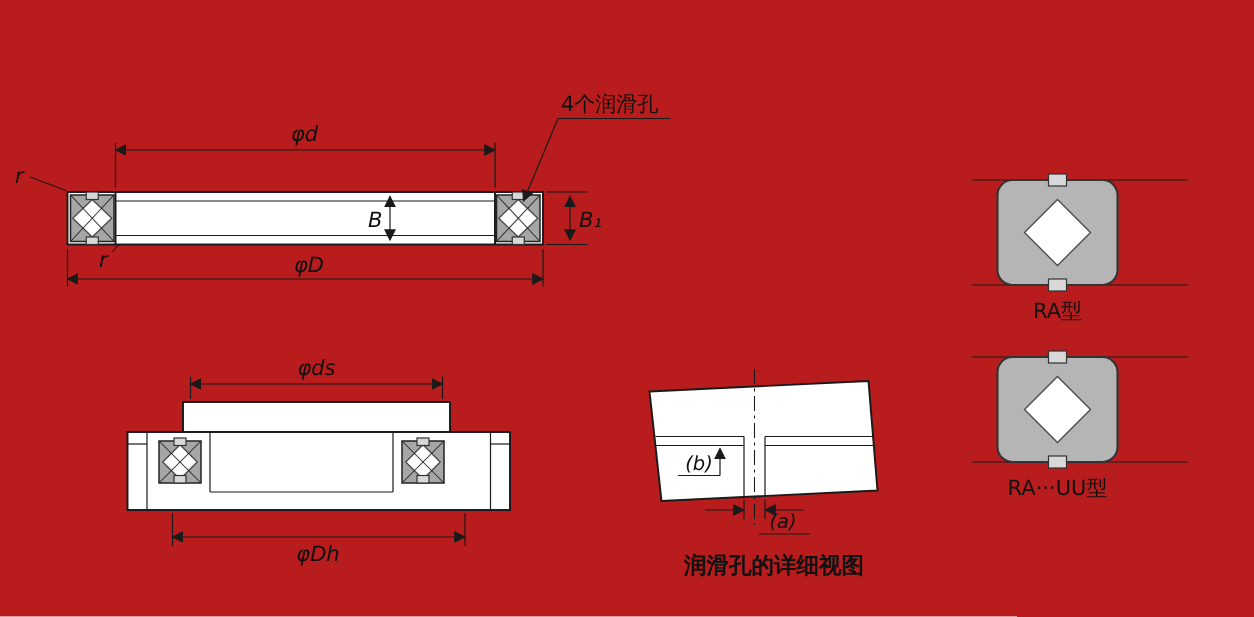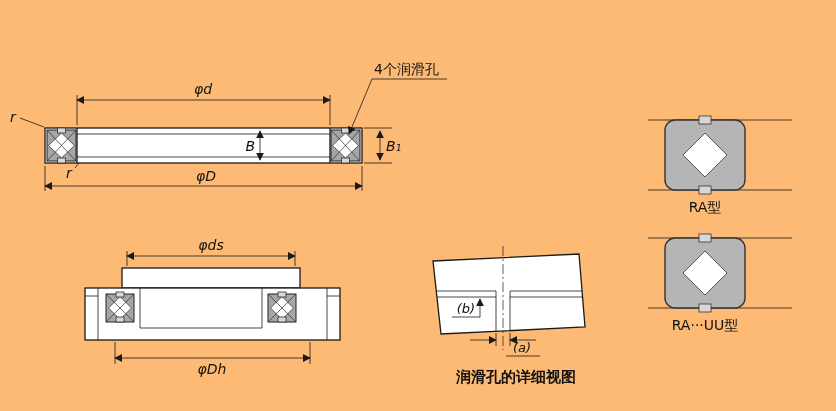--- a/index.html
+++ b/index.html
@@ -1,16 +1,16 @@
 <!DOCTYPE html>
 <html><head>
 <meta charset="utf-8">
 <style>
   html,body{margin:0;padding:0;background:#ffffff;}
-  .canvas{position:relative;width:836px;height:411px;background:#fdba74;overflow:hidden;
+  .canvas{position:relative;width:836px;height:411px;background:#b91c1c;overflow:hidden;
           font-family:"DejaVu Sans",sans-serif;}
   svg{display:block;}
   
   .main  {stroke:#1a1a1a;stroke-width:1.3;fill:none;}
   .mainf {stroke:#1a1a1a;stroke-width:1.3;fill:#ffffff;}
   .thin  {stroke:#1a1a1a;stroke-width:0.8;fill:none;}
   .center{stroke:#1a1a1a;stroke-width:0.7;stroke-dasharray:10 3 2 3;fill:none;}
   .dim2  {stroke:#1a1a1a;stroke-width:0.8;fill:none;marker-start:url(#arr);marker-end:url(#arr);}
   .dim1  {stroke:#1a1a1a;stroke-width:0.8;fill:none;marker-end:url(#arr);}
   .xline {stroke:#2a2a2a;stroke-width:0.7;fill:none;}

